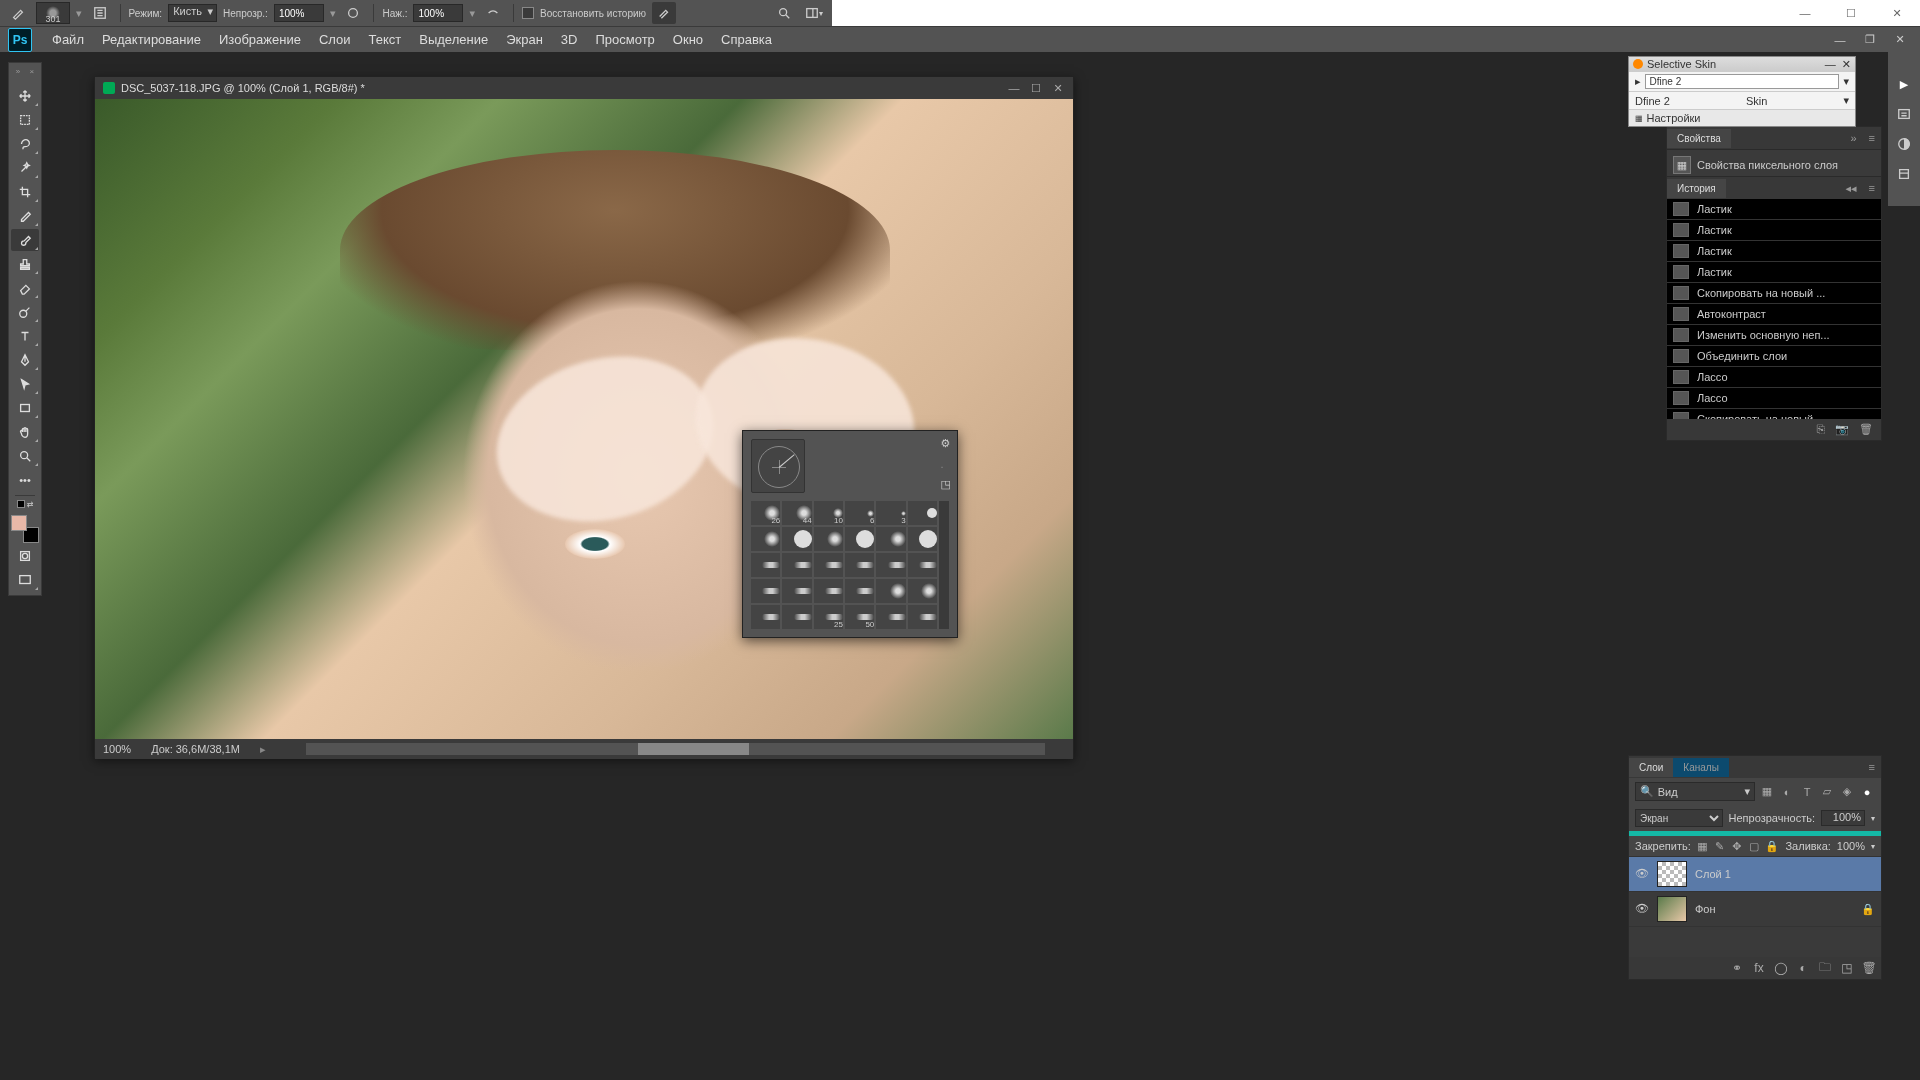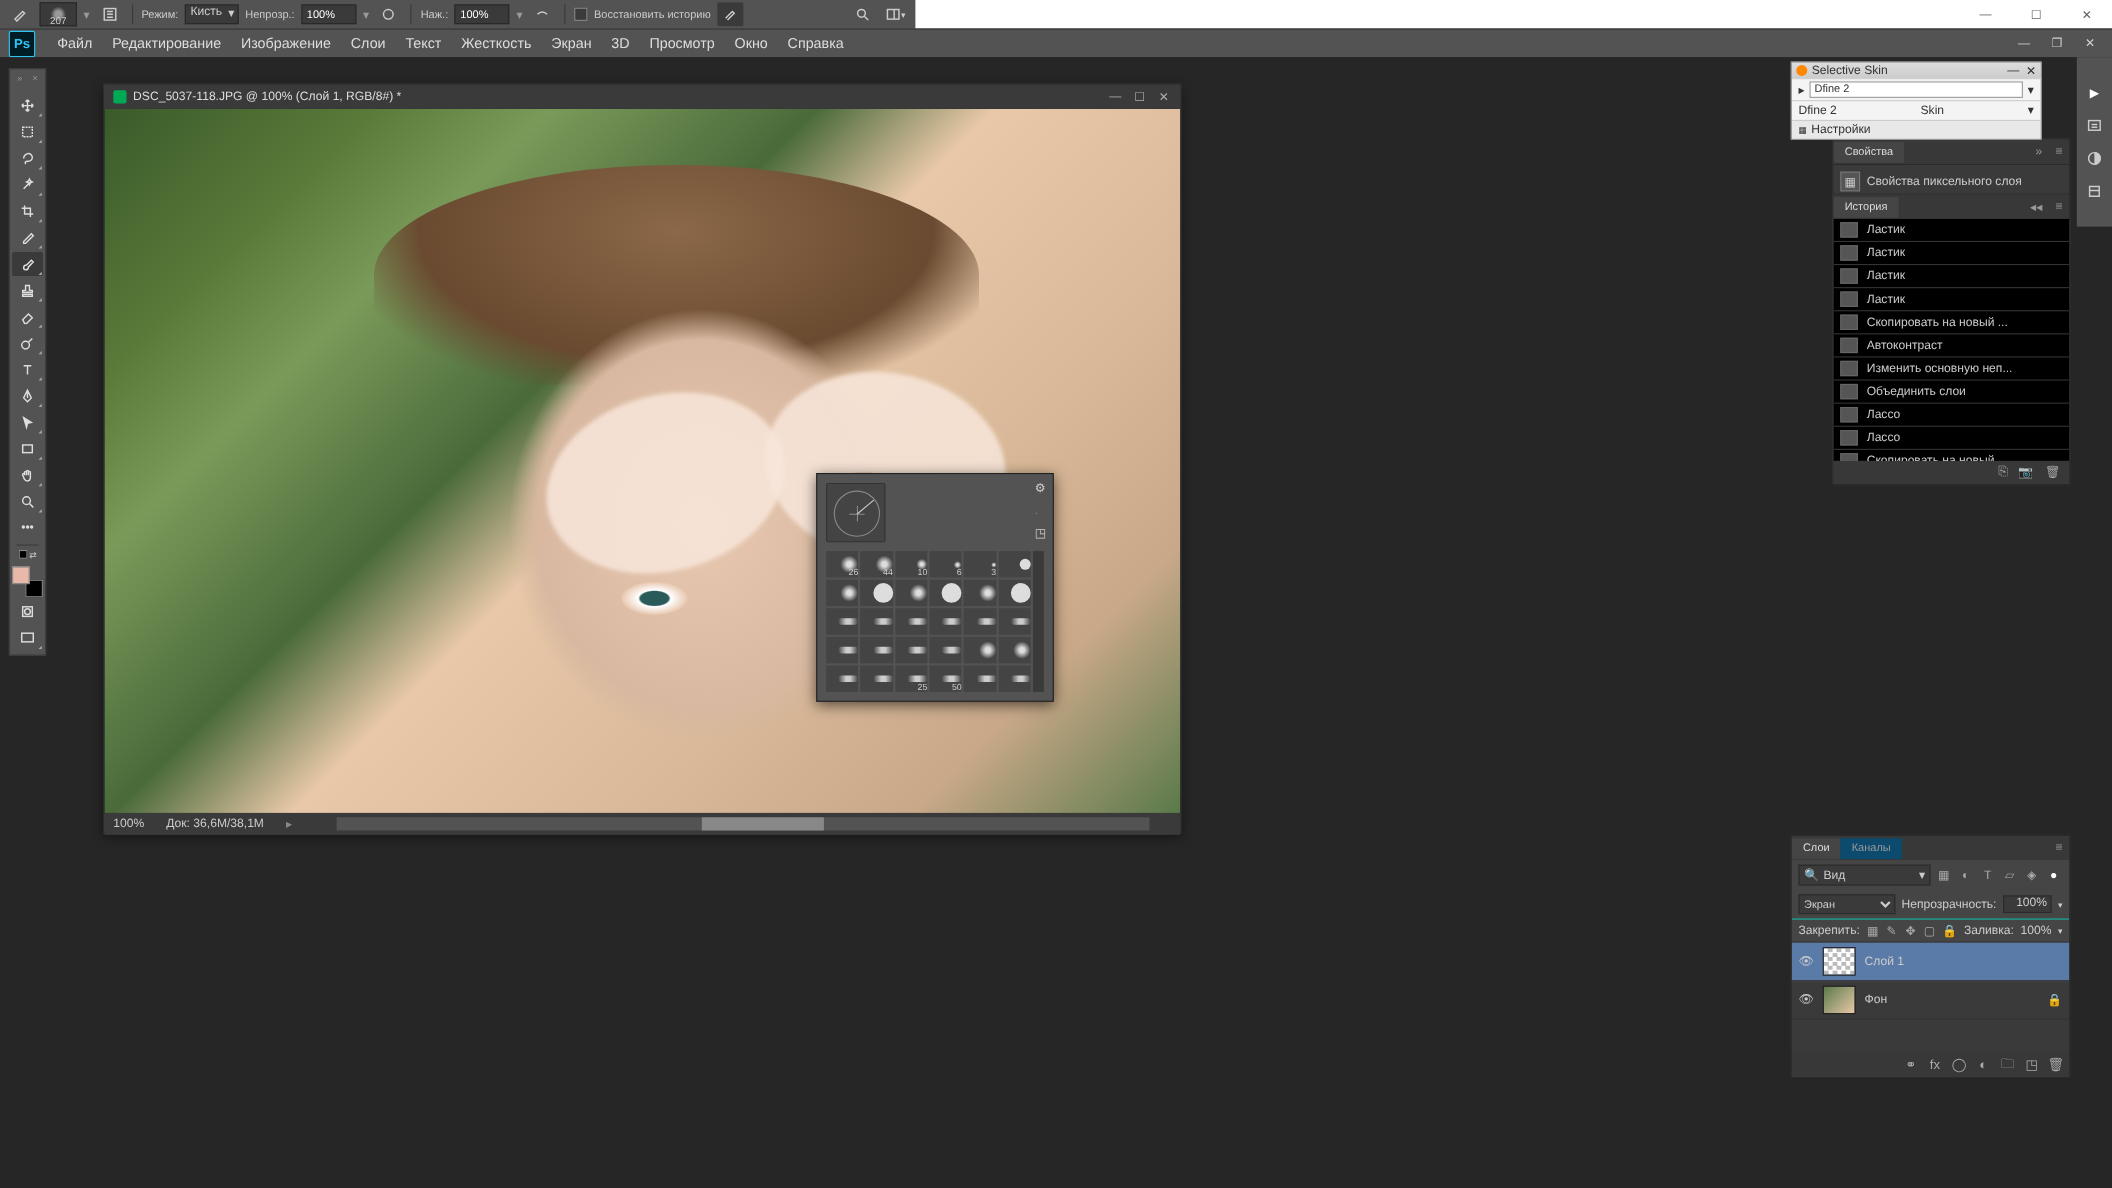--- a/index.html
+++ b/index.html
@@ -71,21 +71,21 @@
 .hist-item .hicon{width:16px;height:14px;background:#555;border:1px solid #666;flex-shrink:0}
 .hist-foot{display:flex;justify-content:flex-end;gap:10px;padding:4px 8px;background:#383838}
 .hist-foot span{color:#aaa;font-size:11px}
 .layers-panel{position:absolute;bottom:100px;right:38px;width:254px;background:#454545;border:1px solid #2a2a2a}
 .layers-top{display:flex;align-items:center;padding:4px 6px;gap:4px;background:#454545}
 .layers-top .search{flex:1;display:flex;align-items:center;background:#3a3a3a;border:1px solid #2a2a2a;padding:2px 4px;gap:4px}
 .layers-top .ficon{width:16px;height:16px;color:#aaa;display:flex;align-items:center;justify-content:center}
 .layers-row{display:flex;align-items:center;padding:4px 6px;gap:6px;background:#454545;font-size:10px;color:#ccc}
 .layers-row select{background:#3a3a3a;border:1px solid #2a2a2a;color:#ccc;font-size:10px;flex:1;height:18px}
 .layers-row .val{background:#3a3a3a;border:1px solid #2a2a2a;width:44px;height:16px;text-align:right;padding:0 3px}
-.lock-row{display:flex;align-items:center;padding:3px 6px;gap:6px;background:#454545;border-top:1px solid #14b8a6;border-bottom:1px solid #333;font-size:10px}
+.lock-row{display:flex;align-items:center;padding:3px 6px;gap:6px;background:#454545;border-top:5px solid #14b8a6;border-bottom:1px solid #333;font-size:10px}
 .lock-row .licon{width:16px;height:14px;color:#aaa;display:flex;align-items:center;justify-content:center}
 .layer-list{background:#3a3a3a;min-height:100px}
 .layer-item{display:flex;align-items:center;padding:4px 6px;gap:8px;border-bottom:1px solid #333}
 .layer-item.sel{background:#5a7aa8}
 .layer-item .vis{width:14px;height:14px;color:#ccc}
 .layer-item .thumb{width:30px;height:26px;background:#888;border:1px solid #222}
 .layer-item .thumb.checker{background:repeating-conic-gradient(#bbb 0 25%,#fff 0 50%) 0 0/8px 8px}
 .layer-foot{display:flex;justify-content:flex-end;gap:6px;padding:4px;background:#383838}
 .layer-foot span{width:16px;height:14px;color:#aaa;display:flex;align-items:center;justify-content:center;font-size:12px}
 .brush-popup{position:absolute;top:430px;left:742px;width:216px;background:#535353;border:1px solid #222;box-shadow:0 3px 12px rgba(0,0,0,.6);z-index:20;padding:8px}
@@ -126,21 +126,21 @@
 </div>
 
 <div class="options-bar">
   <div class="opt-btn">
       <svg viewBox="0 0 16 16">
         <path d="M3 13 L11 5 L13 7 L5 15 Z"></path>
       </svg>
     </div>
   <div class="brush-preview">
       <div class="dot"></div>
-      <div class="num">207</div>
+      <div class="num">301</div>
     </div>
   <span style="color:#999">▾</span>
   <div class="opt-btn">
       <svg viewBox="0 0 16 16">
         <rect x="2" y="2" width="12" height="12"></rect>
         <path d="M5 5h6M5 8h6M5 11h6"></path>
       </svg>
     </div>
   <div class="sep"></div>
   <span class="opt-label">Режим:</span>
@@ -186,21 +186,21 @@
     </div>
 </div>
 
 <div class="menubar">
   <div class="logo">Ps</div>
   <div class="mitem">Файл</div>
   <div class="mitem">Редактирование</div>
   <div class="mitem">Изображение</div>
   <div class="mitem">Слои</div>
   <div class="mitem">Текст</div>
-  <div class="mitem">Жесткость</div>
+  <div class="mitem">Выделение</div>
   <div class="mitem">Экран</div>
   <div class="mitem">3D</div>
   <div class="mitem">Просмотр</div>
   <div class="mitem">Окно</div>
   <div class="mitem">Справка</div>
   <div class="right">
     <div class="wicon">—</div>
     <div class="wicon">❐</div>
     <div class="wicon">✕</div>
   </div>

